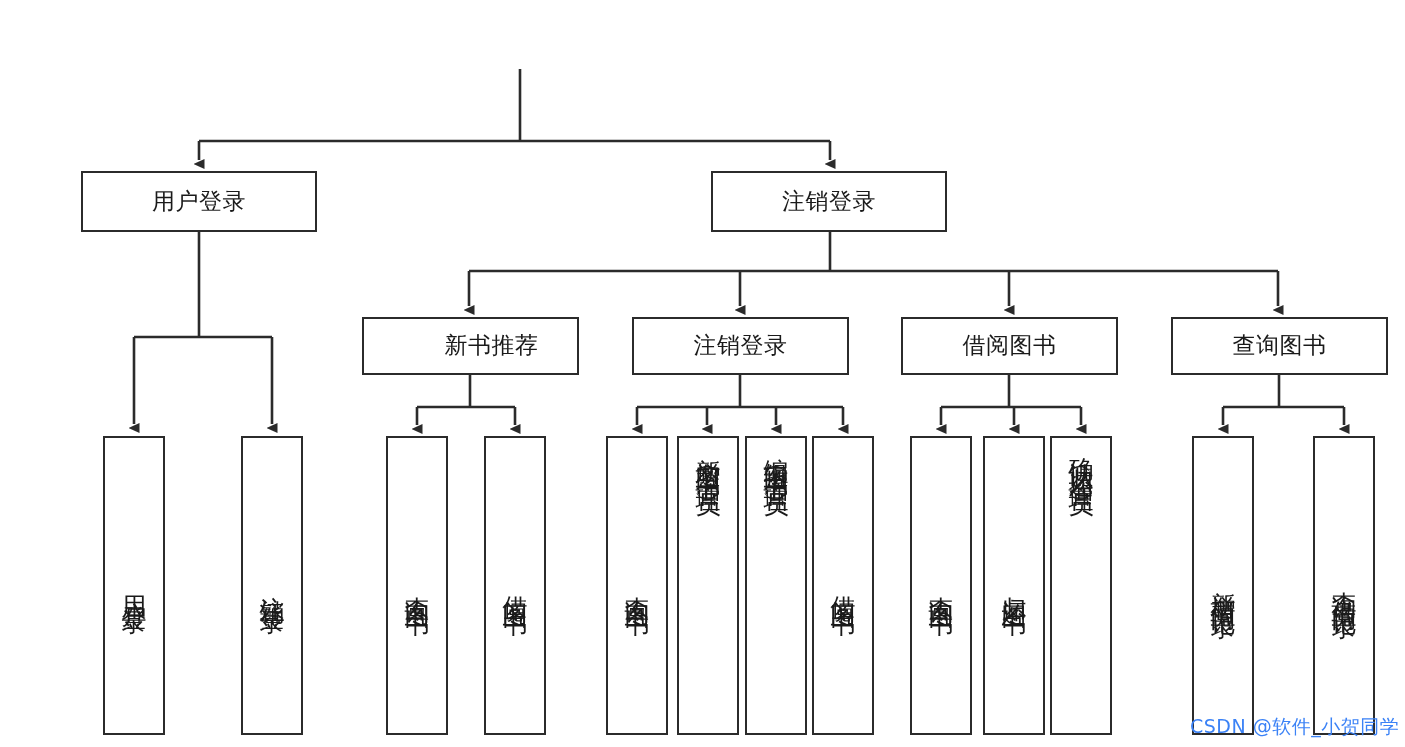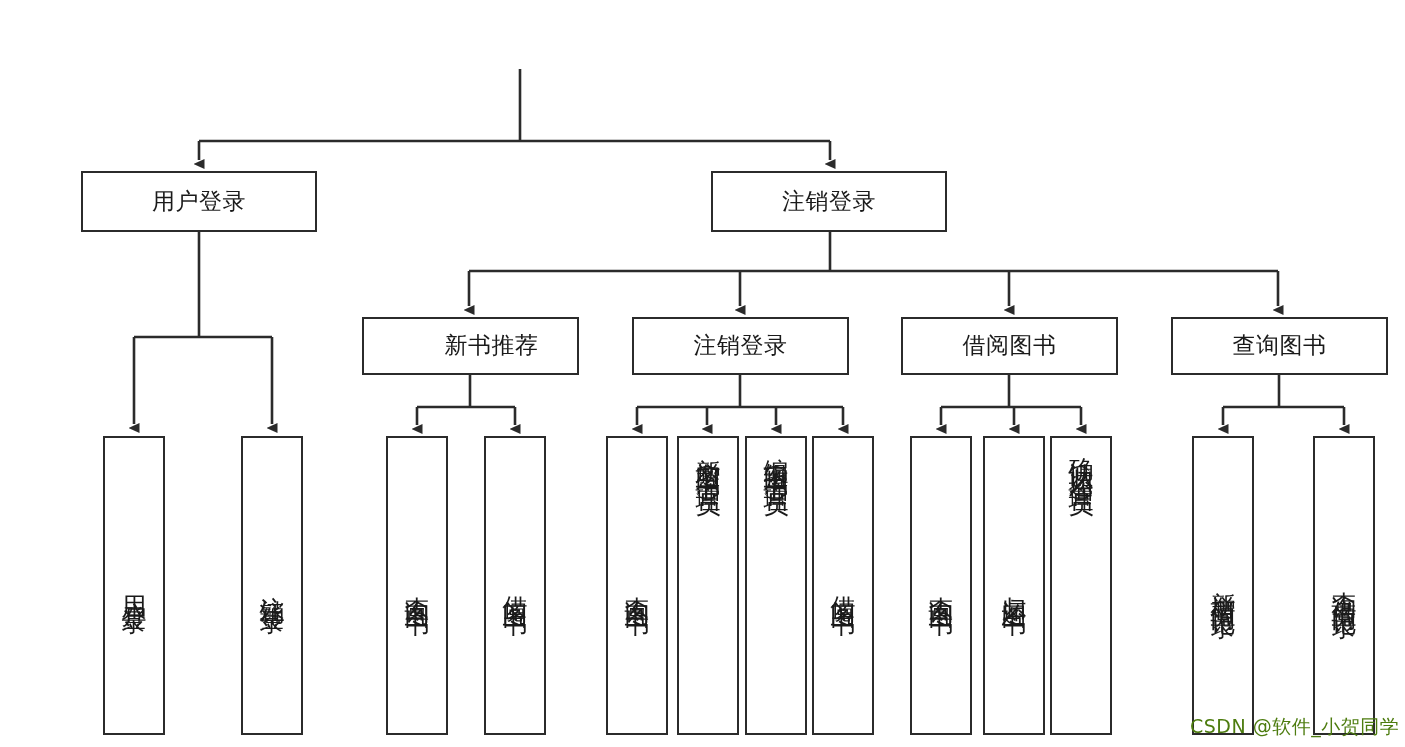--- a/index.html
+++ b/index.html
@@ -65,21 +65,21 @@
     white-space: nowrap;
   }
   .node.vert.midalign {
     align-items: center;
   }
   .node.vert.topalign {
     align-items: flex-start;
   }
   .watermark {
     position: absolute;
-    color: #4d7c0f;
+    color: #3b82f6;
     font-size: 19px;
     white-space: nowrap;
     letter-spacing: 0.5px;
   }
 </style>
 </head>
 <body>
 
 <div id="canvas">
 

